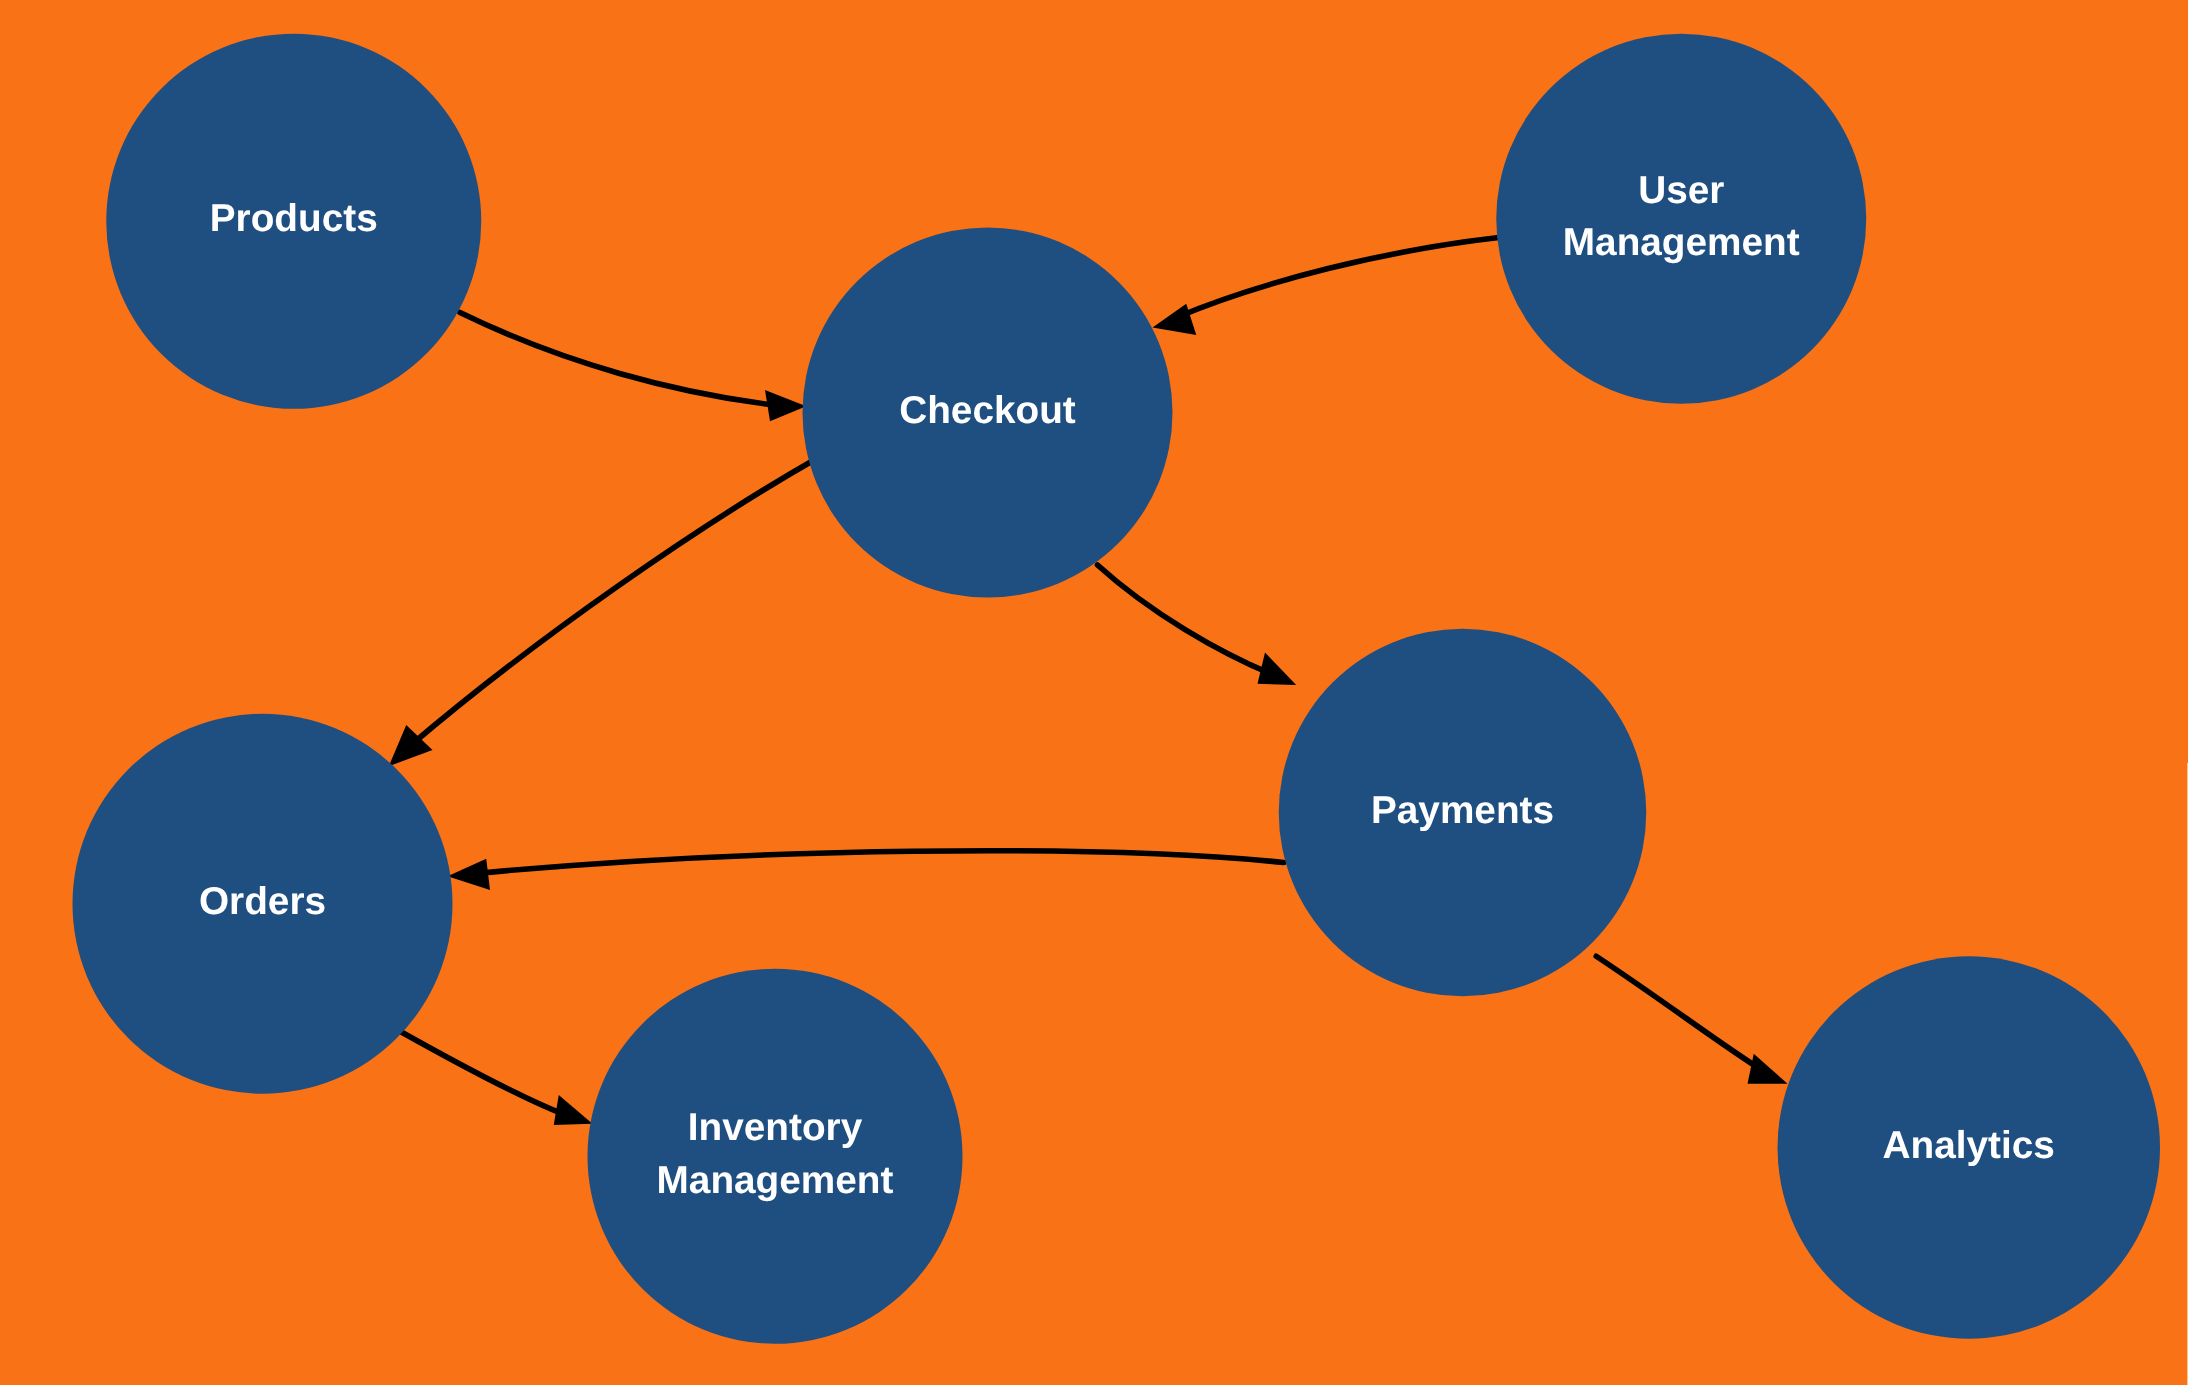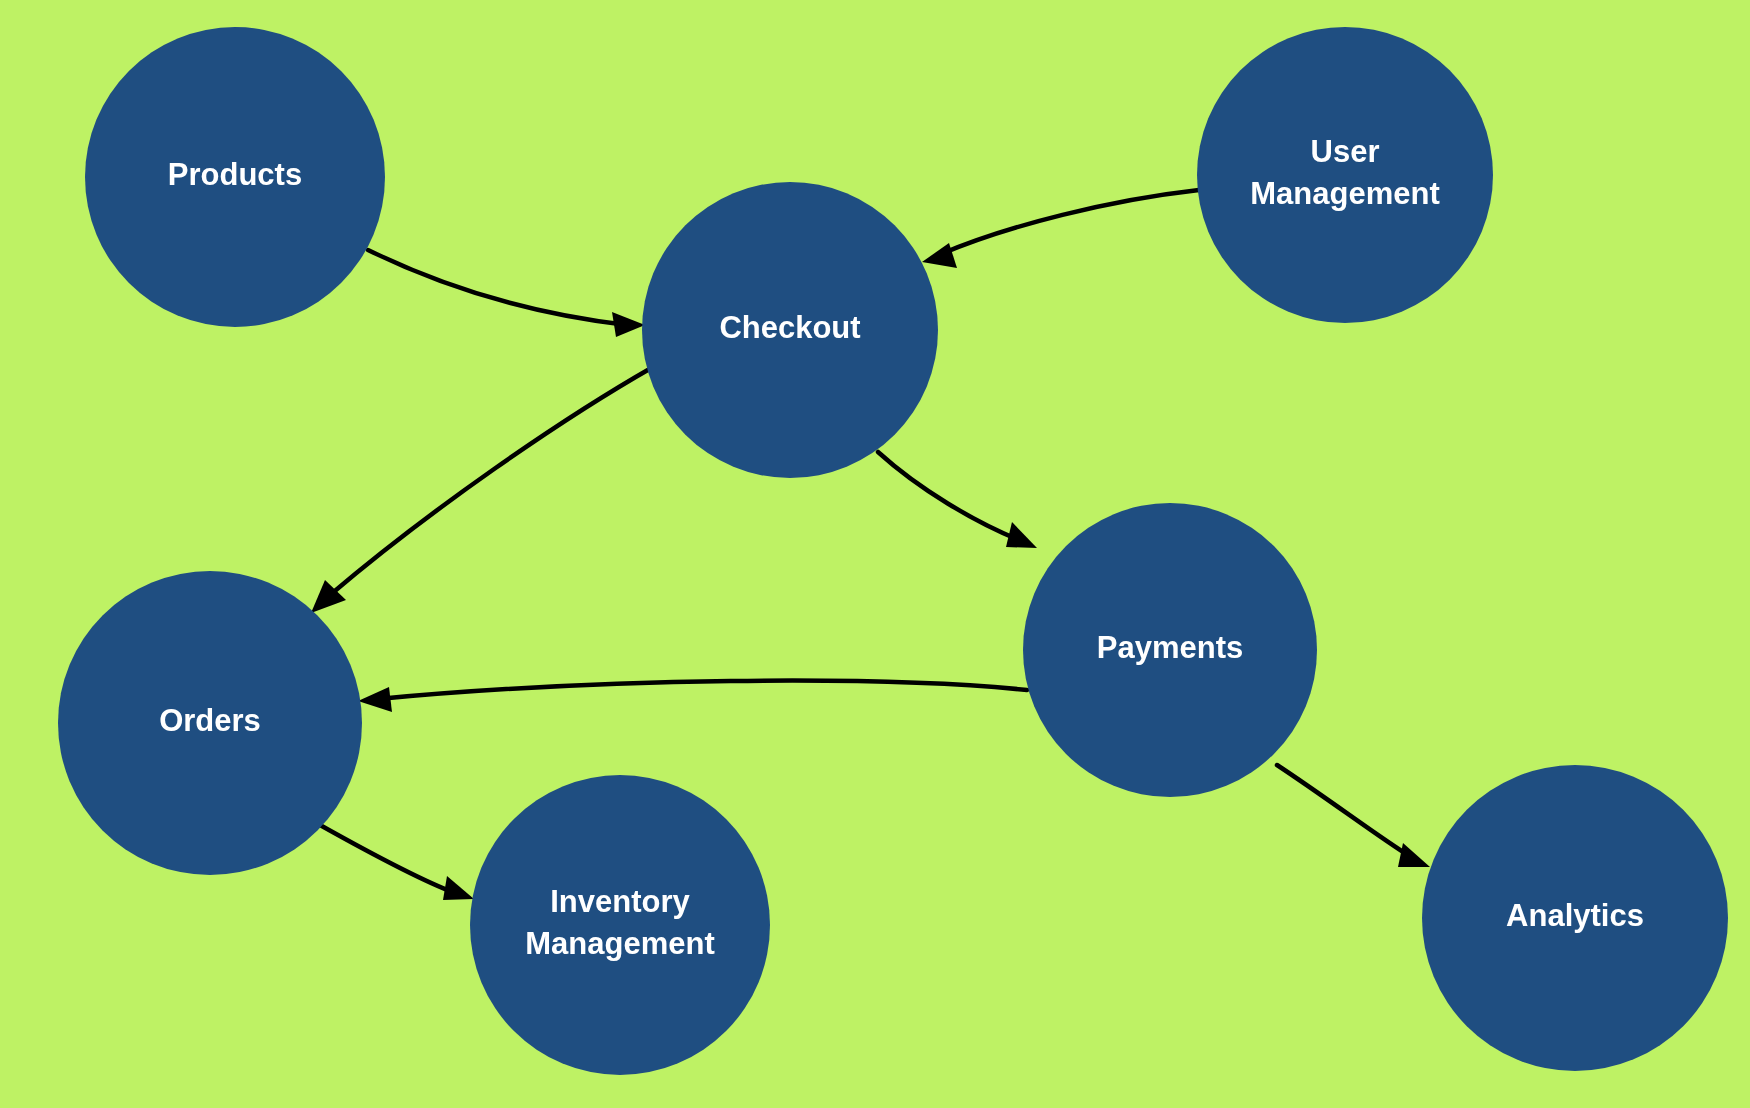--- a/index.html
+++ b/index.html
@@ -49,21 +49,21 @@
     stroke-linecap: round;
   }
   .edge-head {
     fill: #000000;
     stroke: none;
   }
 </style>
 </head>
 <body style="background: rgb(255, 255, 255);">
 
-<div id="graph-canvas" style="background: #bef264;">
+<div id="graph-canvas" style="background: #f97316;">
   <svg class="graph-svg" viewBox="0 0 1750 1108" xmlns="http://www.w3.org/2000/svg">
 
     <g id="edges-layer">
 
       <g>
         <path class="edge-path" d="M 368 250 C 450 290, 540 315, 627 325" stroke="#000000"></path>
         <polygon class="edge-head" points="645,325 612,312 616,337" fill="#000000"></polygon>
       </g>
 
       <g>

